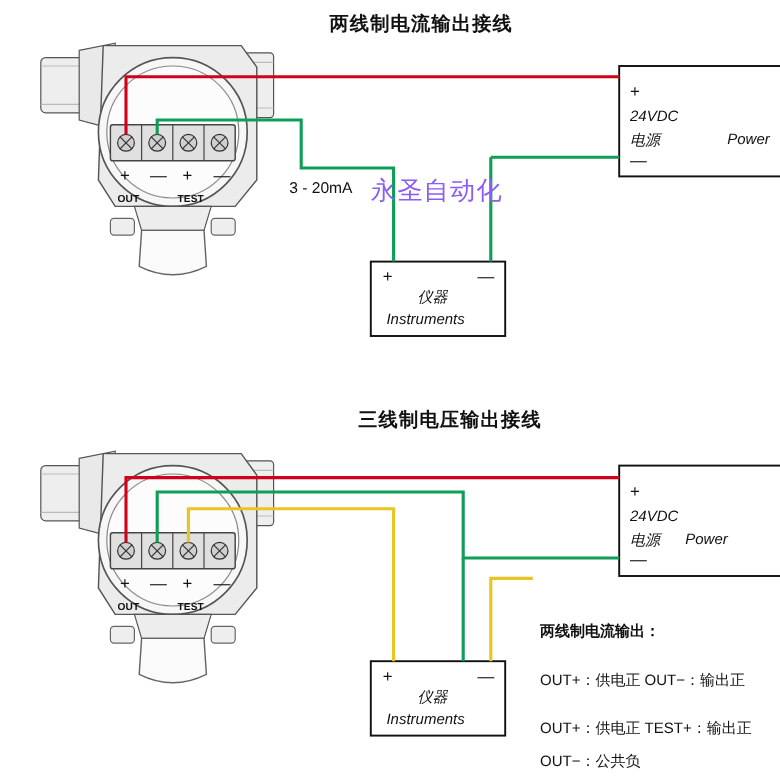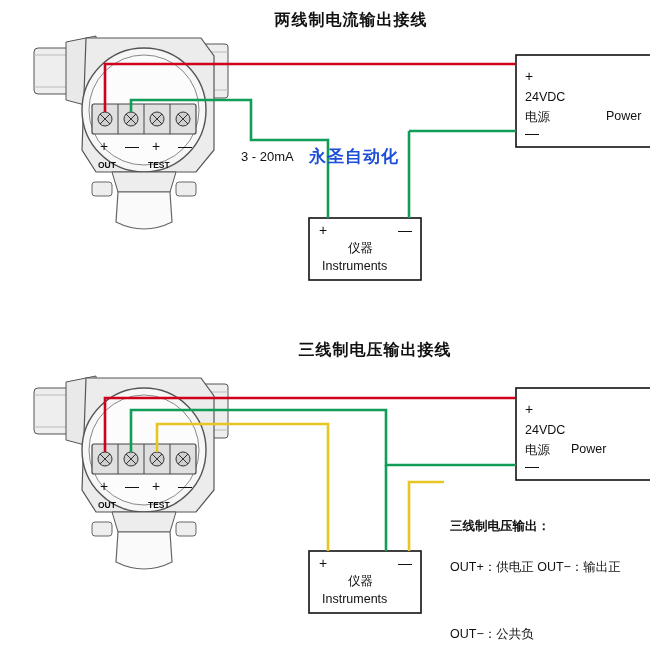--- a/index.html
+++ b/index.html
@@ -39,20 +39,21 @@
     left: 0; top: 0;
     width: 650px;
     height: 652px;
   }
 
   .box-label {
     position: absolute;
     font-size: 12.5px;
     color: #111;
     white-space: nowrap;
+    font-style: italic;
   }
   .sign {
     position: absolute;
     font-size: 14px;
     color: #111;
   }
   .note-line {
     position: absolute;
     font-size: 12.5px;
     color: #111;
@@ -62,23 +63,23 @@
     font-weight: bold;
   }
   .wire-label {
     position: absolute;
     font-size: 13px;
     color: #111;
     white-space: nowrap;
   }
   .watermark {
     position: absolute;
-    font-size: 17px;
-    font-weight: bold;
-    color: #1d4ed8;
+    font-size: 21px;
+    font-weight: normal;
+    color: #8b5cf6;
     letter-spacing: 1px;
     white-space: nowrap;
   }
   .term-label {
     position: absolute;
     font-size: 8.5px;
     font-weight: bold;
     color: #111;
     white-space: nowrap;
   }
@@ -226,17 +227,18 @@
   <div class="box-label" style="left:322px; top:573px;">仪器</div>
   <div class="box-label" style="left:296px; top:592px;">Instruments</div>
 
   <div class="sign" style="left:74px; top:478px;">+</div>
   <div class="sign" style="left:99px; top:478px;">—</div>
   <div class="sign" style="left:126px; top:478px;">+</div>
   <div class="sign" style="left:152px; top:478px;">—</div>
   <div class="term-label" style="left:72px; top:500px;">OUT</div>
   <div class="term-label" style="left:122px; top:500px;">TEST</div>
 
-  <div class="note-line note-bold" style="left:424px; top:518px;">三线制电压输出：</div>
+  <div class="note-line note-bold" style="left:424px; top:518px;">两线制电流输出：</div>
   <div class="note-line" style="left:424px; top:559px;">OUT+：供电正  OUT−：输出正</div>
+  <div class="note-line" style="left:424px; top:599px;">OUT+：供电正  TEST+：输出正</div>
   <div class="note-line" style="left:424px; top:626px;">OUT−：公共负</div>
 
 </div>
 
 </body></html>

